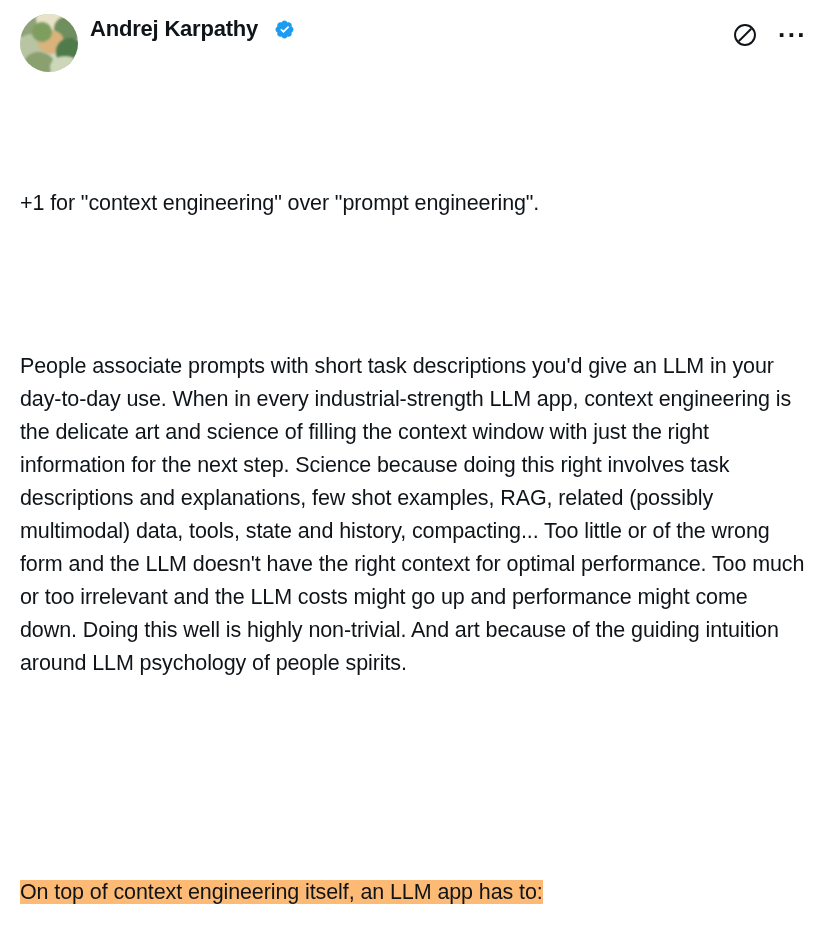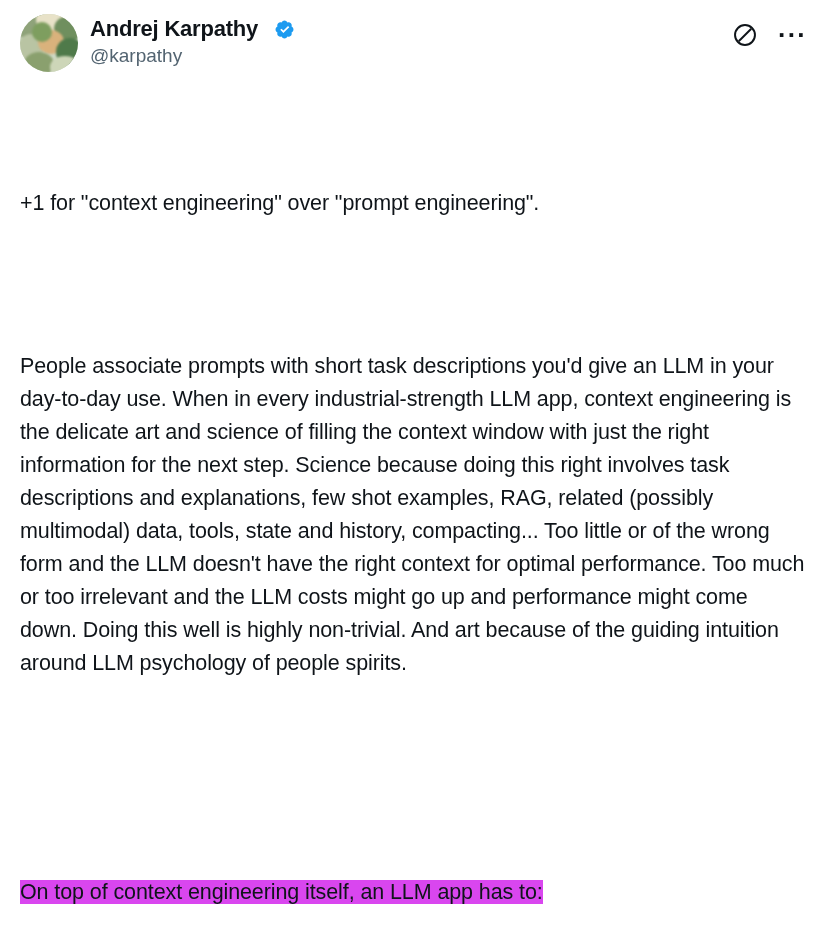--- a/index.html
+++ b/index.html
@@ -114,21 +114,21 @@
     white-space: pre-wrap;
   }
   .para:last-child { margin-bottom: 0; }
   .hl-block {
     margin: 0 0 31px 0;
   }
   .hl-block .line {
     display: block;
   }
   .hl-block .line span {
-    background: #d946ef;
+    background: #fdba74;
     box-decoration-break: clone;
     text-align: right;
     -webkit-box-decoration-break: clone;
   }
 </style>
 </head>
 <body>
 
 <div class="tweet">
 
@@ -147,21 +147,20 @@
     <div class="name-block">
       <div class="name-row">
         <span class="display-name">Andrej Karpathy</span>
         <span class="verified">
           <svg viewBox="0 0 24 24" width="21" height="21" aria-hidden="true">
             <path fill="#1d9bf0" d="M22.25 12c0-1.43-.88-2.67-2.19-3.34.46-1.39.2-2.9-.81-3.91s-2.52-1.27-3.91-.81C14.67 2.63 13.43 1.75 12 1.75s-2.67.88-3.34 2.19c-1.39-.46-2.9-.2-3.91.81s-1.27 2.52-.81 3.91C2.63 9.33 1.75 10.57 1.75 12s.88 2.67 2.19 3.34c-.46 1.39-.2 2.9.81 3.91s2.52 1.27 3.91.81c.67 1.31 1.91 2.19 3.34 2.19s2.67-.88 3.34-2.19c1.39.46 2.9.2 3.91-.81s1.27-2.52.81-3.91c1.31-.67 2.19-1.91 2.19-3.34z"></path>
             <path fill="#ffffff" d="M10.75 16.02l-3.6-3.6 1.42-1.41 2.18 2.18 5.28-5.28 1.42 1.42-6.7 6.69z"></path>
           </svg>
         </span>
       </div>
-      <span class="handle">@karpathy</span>
     </div>
   </div>
 
   <div class="header-actions">
     <span class="icon-btn">
       <svg viewBox="0 0 24 24" width="26" height="26" aria-hidden="true">
         <circle cx="12" cy="12" r="9.2" fill="none" stroke="#0f1419" stroke-width="1.8"></circle>
         <line x1="6.2" y1="17.8" x2="17.8" y2="6.2" stroke="#0f1419" stroke-width="1.8"></line>
       </svg>
     </span>

